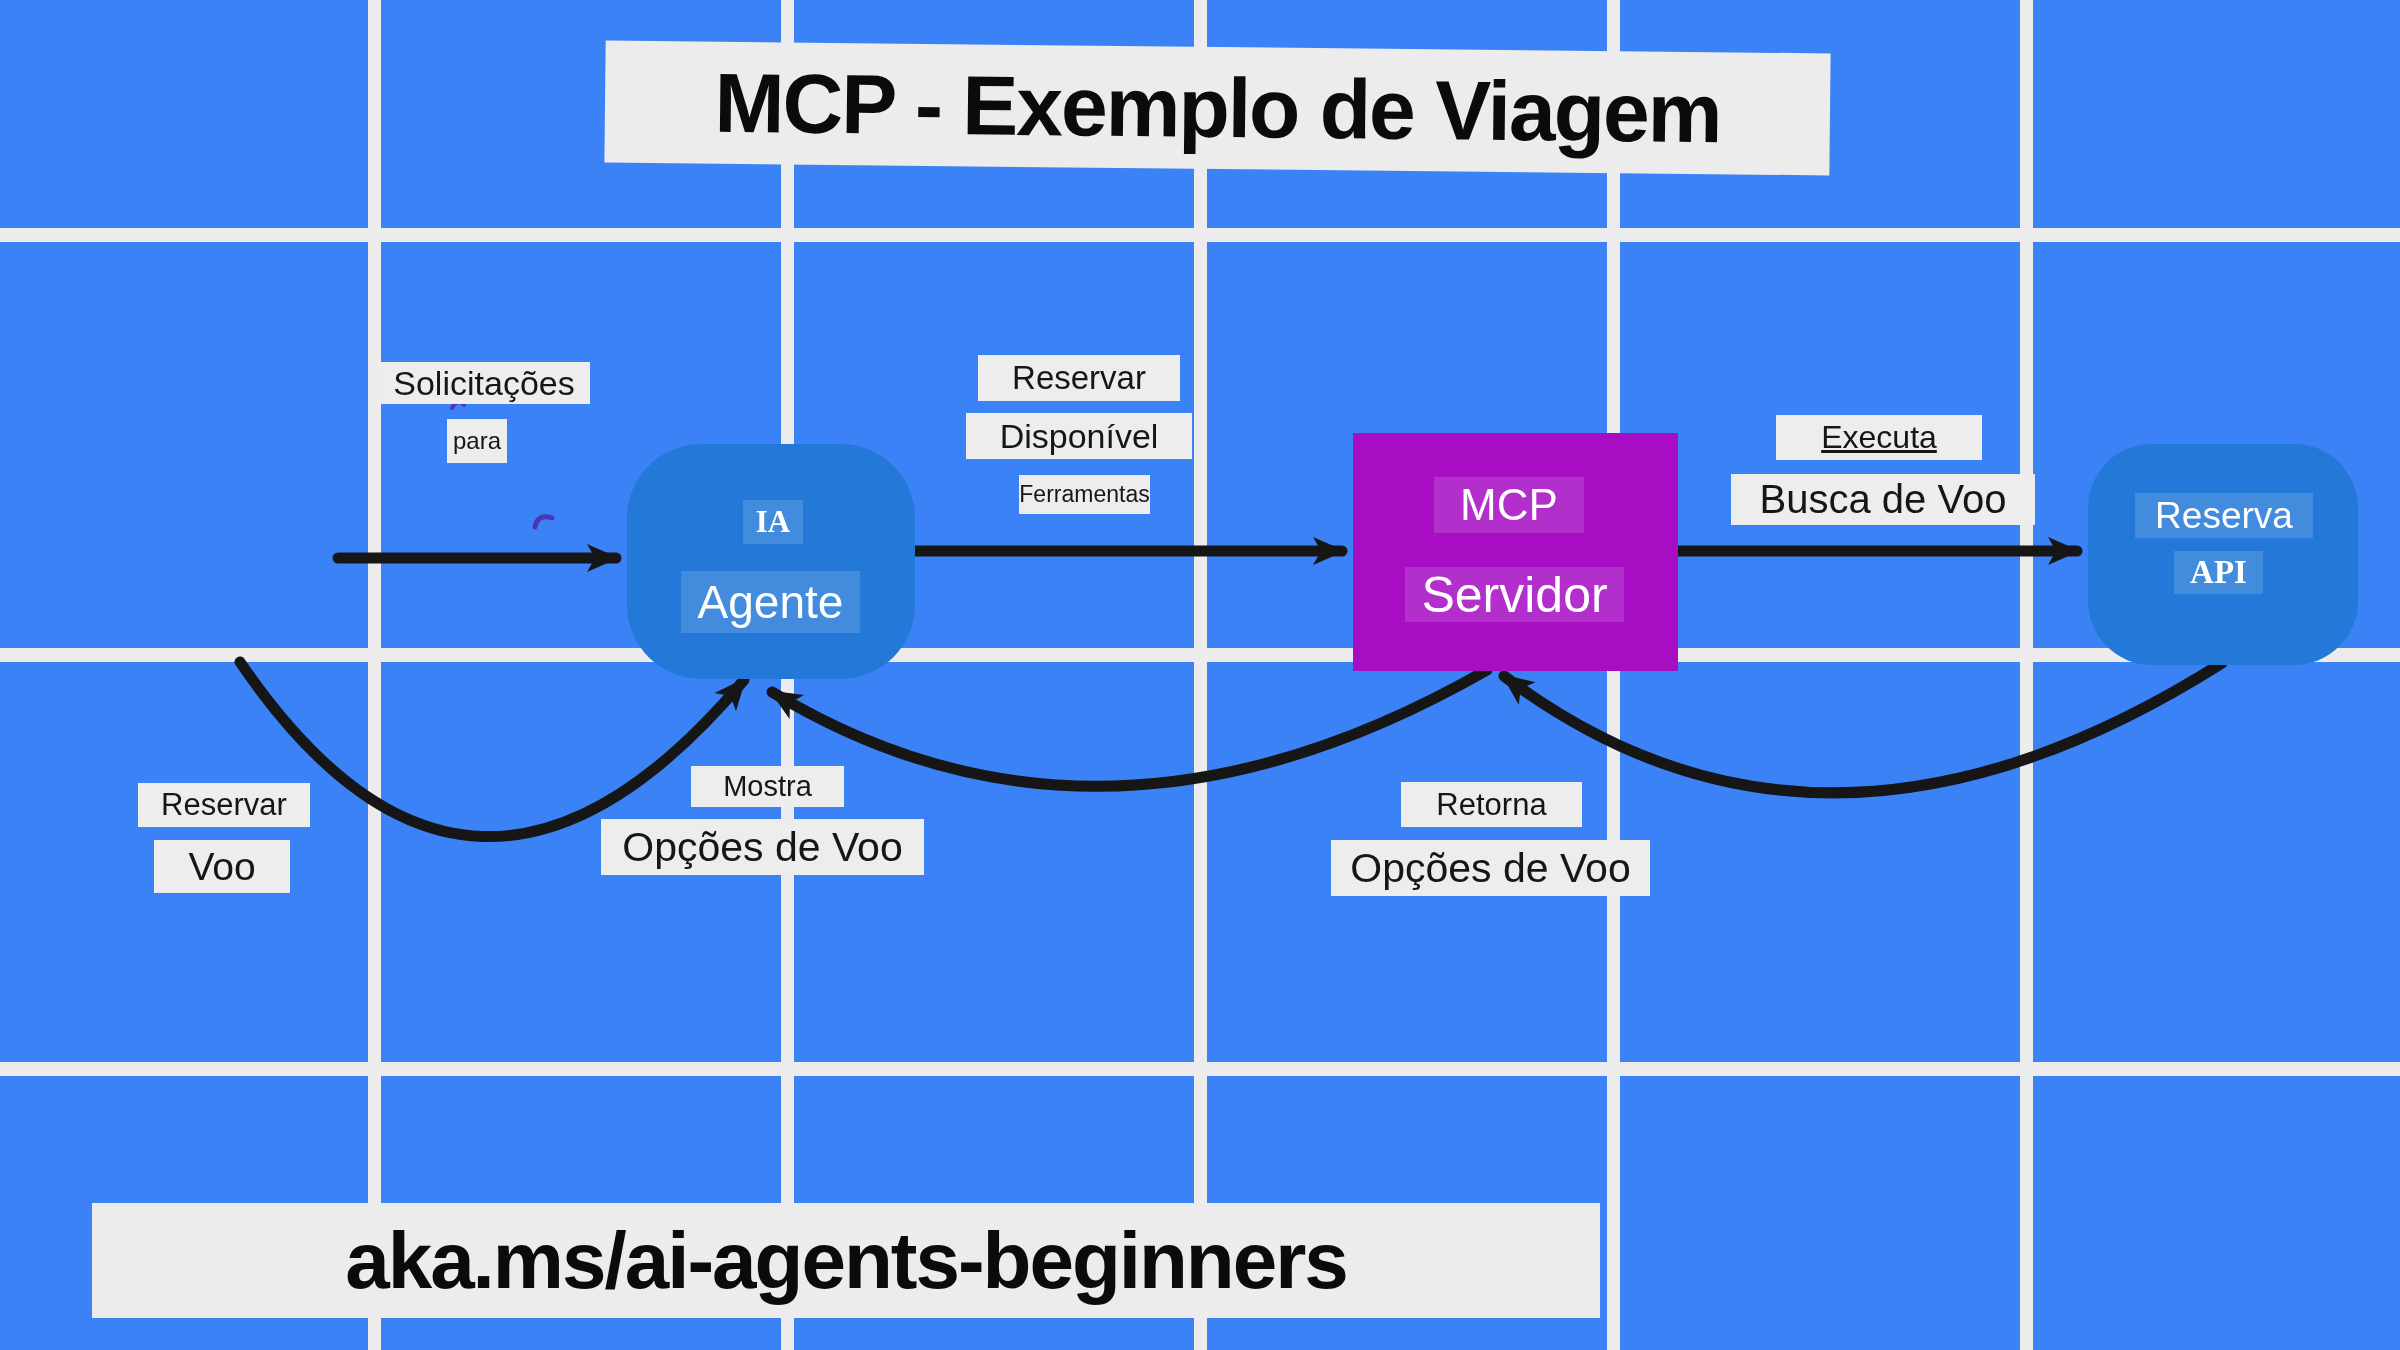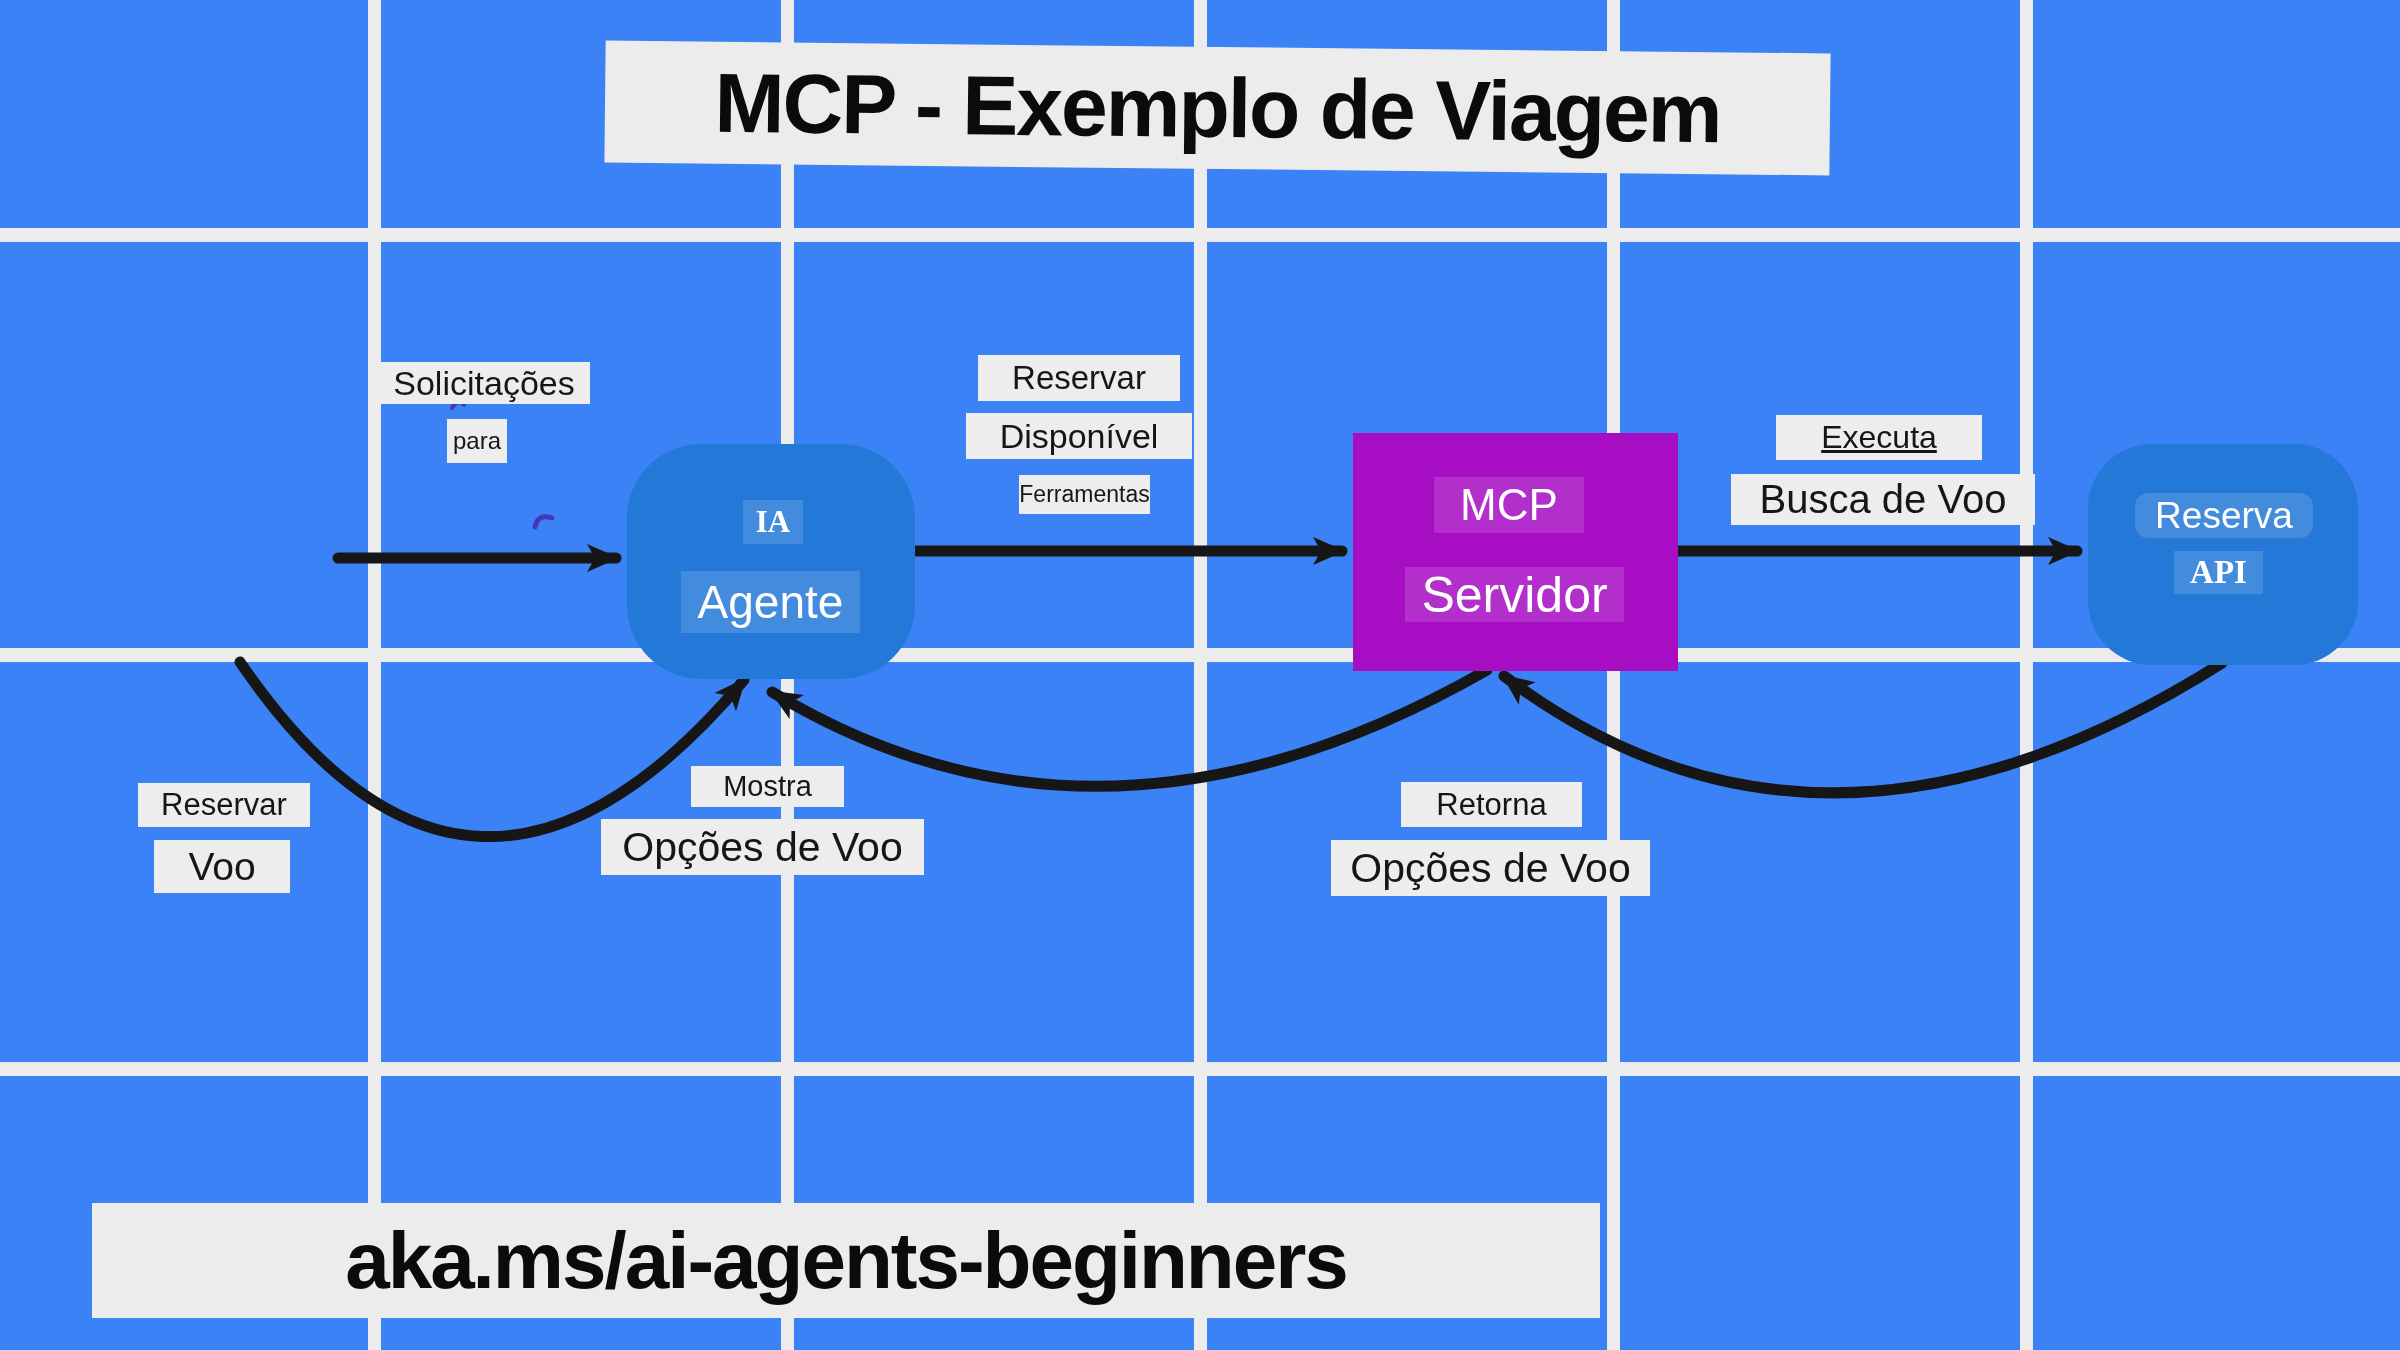--- a/index.html
+++ b/index.html
@@ -74,21 +74,21 @@
     <div class="node-inner-label serif" style="left:116px;top:56px;width:60px;height:44px;font-size:31px;">IA</div>
     <div class="node-inner-label" style="left:54px;top:127px;width:179px;height:62px;font-size:46px;">Agente</div>
   </div>
 
   <div class="node" style="left:1353px;top:433px;width:325px;height:238px;background:var(--node_purple,#a70dc3);">
     <div class="node-inner-label" style="left:81px;top:44px;width:150px;height:56px;font-size:44px;">MCP</div>
     <div class="node-inner-label" style="left:52px;top:134px;width:219px;height:55px;font-size:50px;">Servidor</div>
   </div>
 
   <div class="node" style="left:2088px;top:444px;width:270px;height:221px;border-radius:64px;background:var(--node_blue,#2478d8);">
-    <div class="node-inner-label" style="left:47px;top:49px;width:178px;height:45px;font-size:37px;border-radius:13px;">Reserva</div>
+    <div class="node-inner-label" style="left:47px;top:49px;width:178px;height:45px;font-size:37px;">Reserva</div>
     <div class="node-inner-label serif" style="left:86px;top:107px;width:89px;height:43px;font-size:33px;">API</div>
   </div>
 
   <div class="lbl" style="left:378px;top:362px;width:212px;height:42px;font-size:34px;">Solicitações</div>
   <div class="lbl" style="left:447px;top:419px;width:60px;height:44px;font-size:24px;">para</div>
 
   <div class="lbl" style="left:978px;top:355px;width:202px;height:46px;font-size:33px;">Reservar</div>
   <div class="lbl" style="left:966px;top:413px;width:226px;height:46px;font-size:34px;">Disponível</div>
   <div class="lbl" style="left:1019px;top:475px;width:131px;height:39px;font-size:23px;">Ferramentas</div>
 

